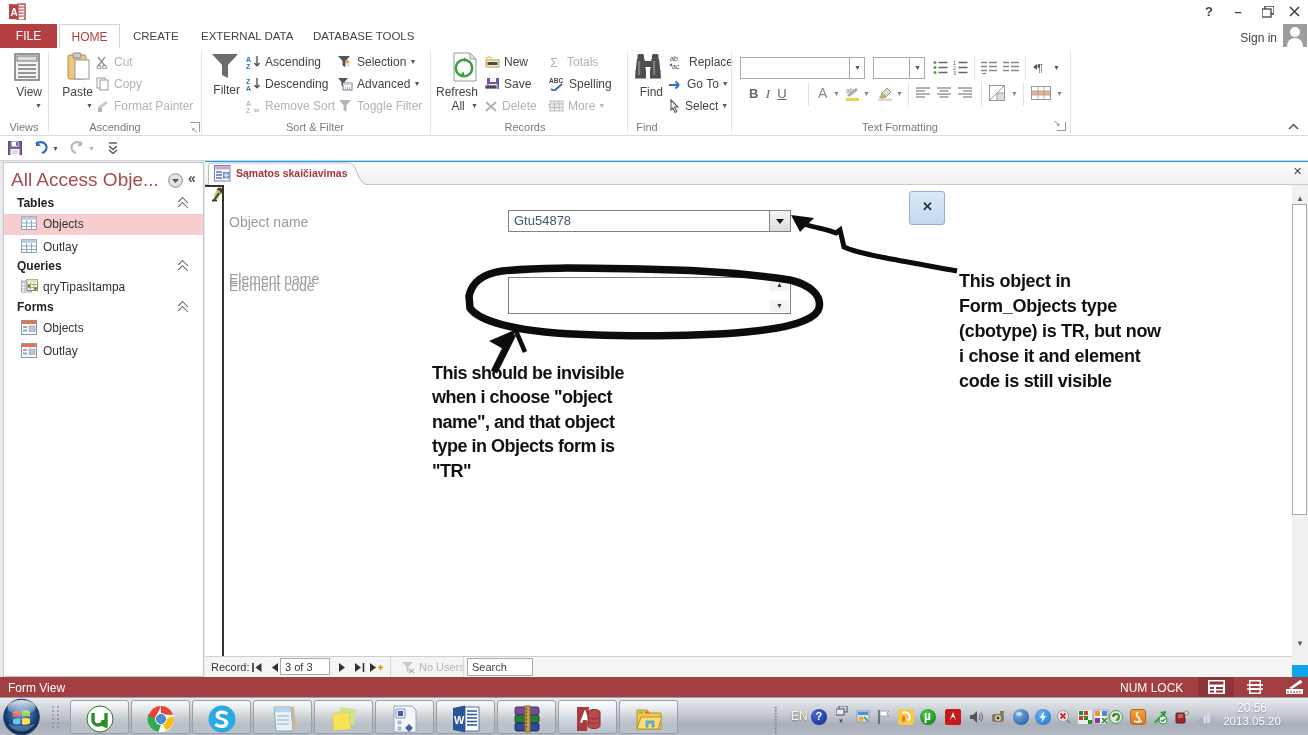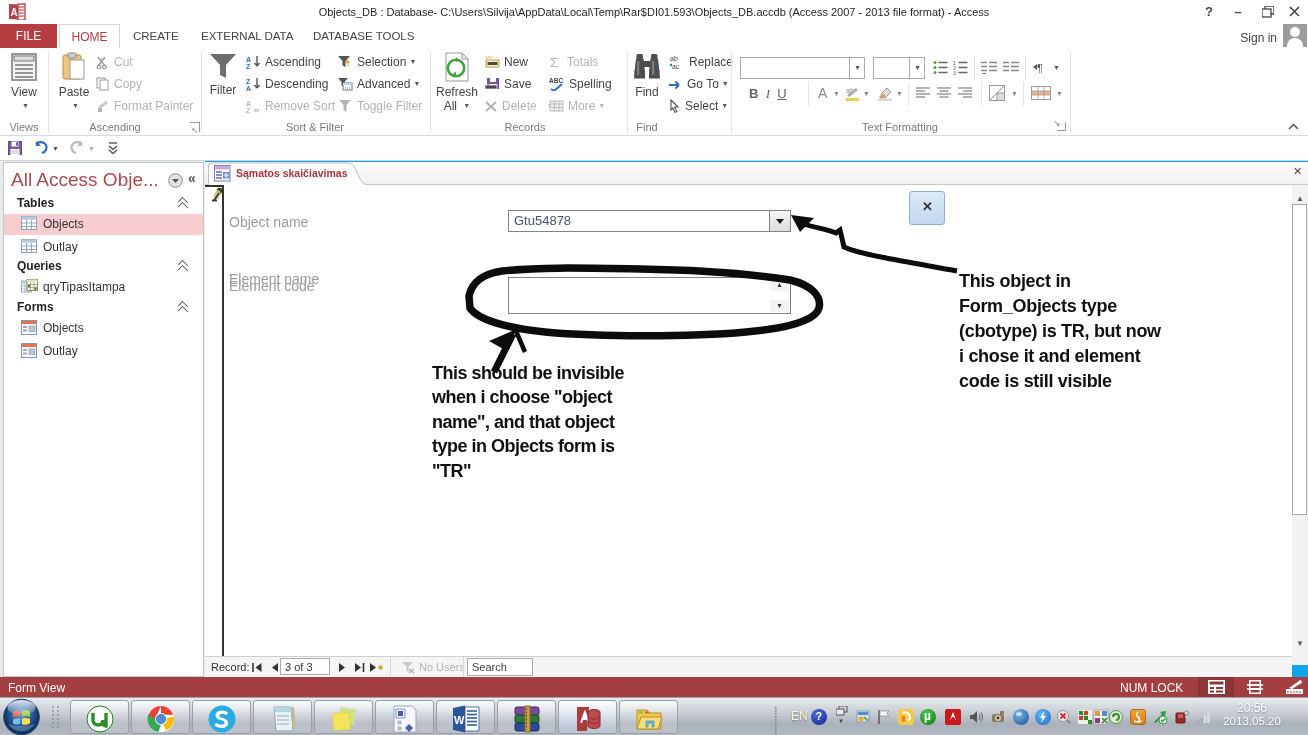--- a/index.html
+++ b/index.html
@@ -19,21 +19,21 @@
 #hometab { left:59px; width:61px; font-size:12px; text-align:center; background:#fff; border:1px solid #d4d4d4; border-bottom:1px solid #fff; color:#b53e41; height:25px; }
 #signin { right:31px; top:31px; font-size:12px; color:#444; position:absolute; }
 #avatar { right:1px; top:24px; width:24px; height:23px; background:#9d9d9d; position:absolute; overflow:hidden; }
 #avatar:before { content:""; position:absolute; left:7px; top:3px; width:10px; height:10px; border-radius:50%; background:#fff; }
 #avatar:after { content:""; position:absolute; left:4px; top:14px; width:16px; height:10px; border-radius:8px 8px 0 0; background:#fff; }
 
 
 #ribbon { left:0; top:48px; width:1308px; height:88px; background:#fff; border-bottom:1px solid #d5dbe2; }
 .grplabel { position:absolute; top:73px; font-size:11px; color:#7a7a7a; text-align:center; white-space:nowrap; }
 .gsep { position:absolute; top:3px; height:82px; width:1px; background:#e3e3e3; }
-.bigbtn { position:absolute; top:4px; text-align:center; font-size:12px; color:#444; line-height:14px; }
+.bigbtn { position:absolute; top:4px; text-align:right; font-size:12px; color:#444; line-height:14px; }
 .sb { position:absolute; font-size:12px; color:#444; white-space:nowrap; height:22px; line-height:22px; }
 .sb .ic { display:inline-block; vertical-align:-3px; margin-right:4px; }
 .dis { color:#b3b3b3 !important; }
 .dd { color:#555; font-size:7px; vertical-align:2px; margin-left:3px; }
 .ddd { color:#b3b3b3; font-size:7px; vertical-align:2px; margin-left:3px; }
 
 
 #qat { left:0; top:136px; width:1308px; height:25px; background:#fff; border-bottom:1px solid #cfd5dc; }
 
 
@@ -64,21 +64,20 @@
 #statusbar { left:0; top:677px; width:1308px; height:20px; background:#a33e41; color:#fff; font-size:12px; }
 
 #taskbar { left:0; top:697px; width:1308px; height:38px; background:linear-gradient(#e8ebee,#c3c9d0 45%,#aab1bb 70%,#b4bac3); border-top:1px solid #9ba1aa; }
 .tbtn { position:absolute; top:2px; width:59px; height:34px; border:1px solid #9aa0a8; border-radius:3px; background:linear-gradient(rgba(255,255,255,.75),rgba(255,255,255,.25) 45%,rgba(200,205,212,.4)); }
 .tbtn svg { position:absolute; left:14px; top:2px; }
 .tray { position:absolute; width:16px; height:16px; top:11px; border-radius:3px; }
 </style>
 </head>
 <body>
 <div class="abs" id="titlebar">
-  <div class="abs" id="title-text">Objects_DB : Database- C:\Users\Silvija\AppData\Local\Temp\Rar$DI01.593\Objects_DB.accdb (Access 2007 - 2013 file format) - Access</div>
   <svg class="abs" style="left:9px;top:3px" width="17" height="17" viewBox="0 0 17 17">
       <rect x="0" y="1" width="10" height="15" fill="#b34347" transform="skewY(3)"></rect>
       <rect x="9" y="0" width="7" height="16" fill="#fff" stroke="#b34347" stroke-width="1.4" transform="skewY(-2) translate(0,1.5)"></rect>
       <path d="M10 3h5M10 6h5M10 9h5M10 12h5" stroke="#b34347" stroke-width="1.2" transform="skewY(-2) translate(0,1.5)"></path>
       <text x="1.5" y="12.5" font-size="10" font-weight="bold" fill="#fff">A</text>
     </svg>
   <div class="winbtn" style="right:91px; font-weight:bold;">?</div>
   <div class="winbtn" style="right:62px; font-weight:bold;">–</div>
   <svg class="abs" style="right:34px;top:6px" width="12" height="12" viewBox="0 0 12 12">
       <rect x="0" y="3" width="9" height="8" fill="none" stroke="#444" stroke-width="1.3"></rect>

